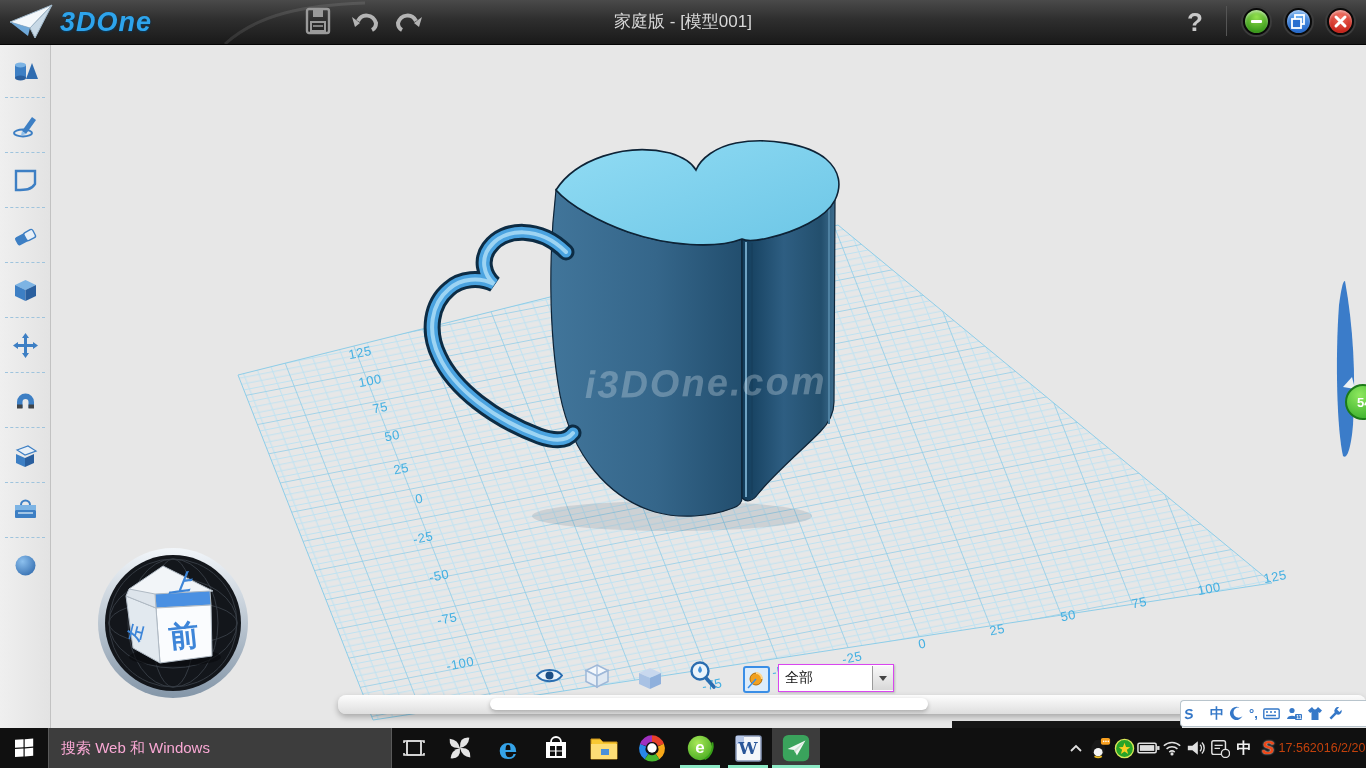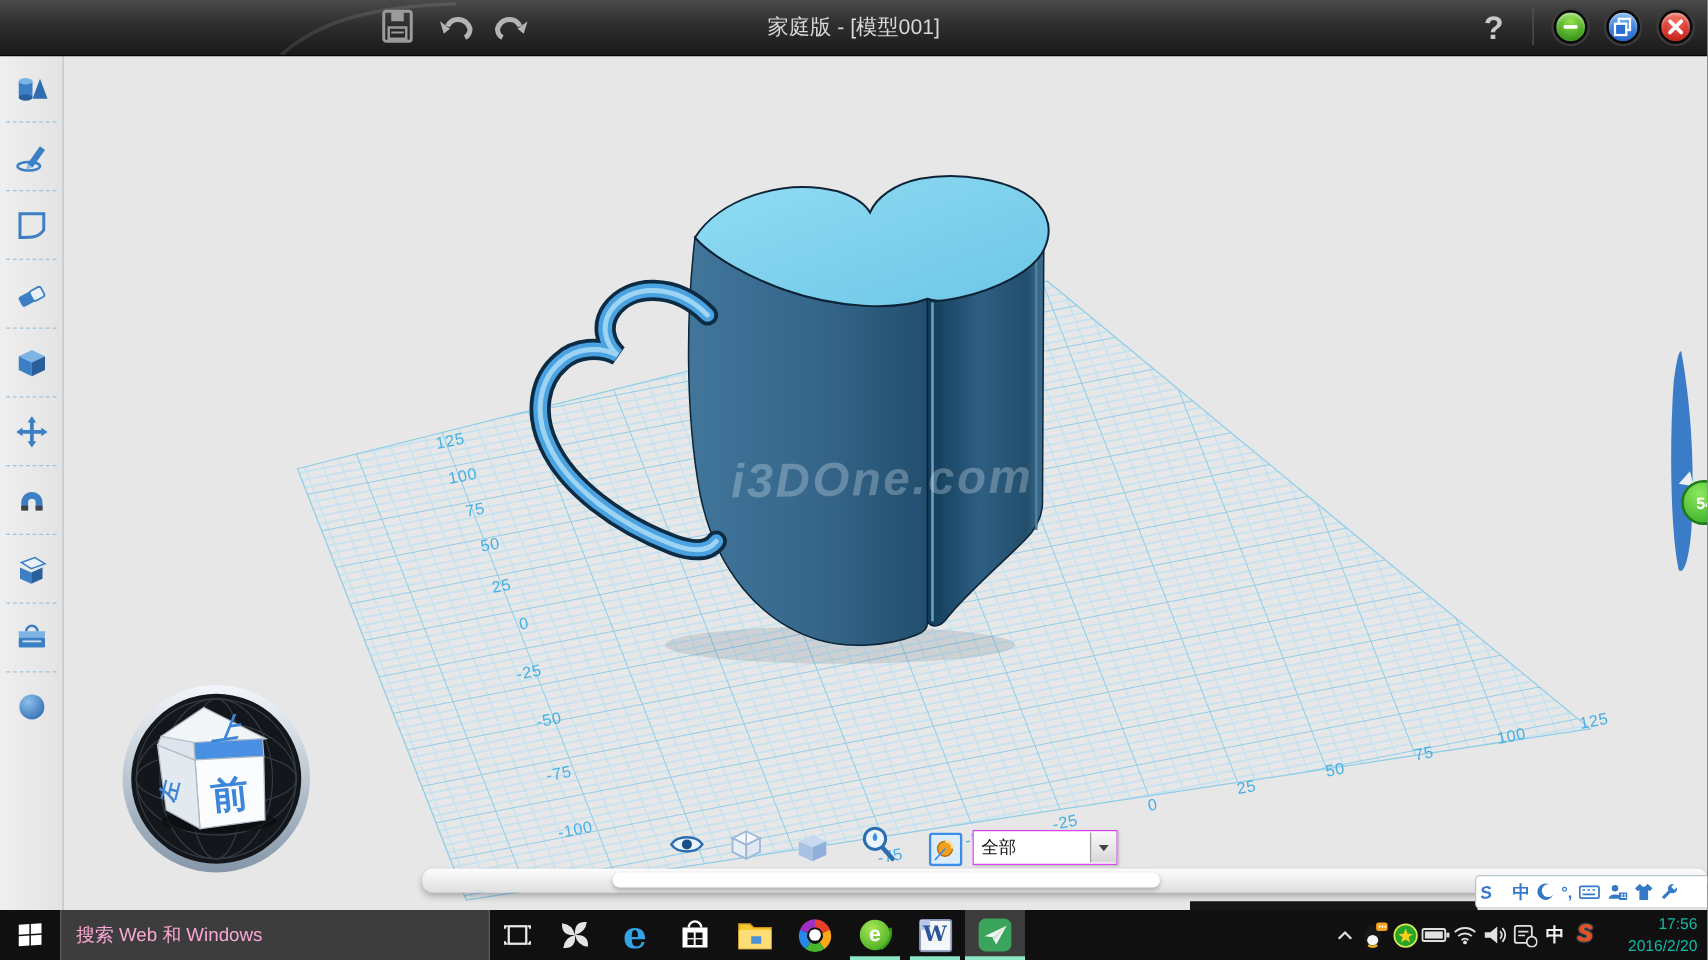--- a/index.html
+++ b/index.html
@@ -65,22 +65,22 @@
     background:none;border:none;cursor:pointer;}
   .tk-app.active{background:#3c3c3c;}
   .tk-app .runline{position:absolute;left:4px;right:4px;bottom:0;height:3px;background:#8ce8c4;}
   .tk-app.active .runline{left:0;right:0;}
   .letter{position:absolute;color:#fff;font-weight:bold;}
   .tray{margin-left:auto;display:flex;align-items:center;}
   .tray-ic{width:24px;height:40px;display:flex;align-items:center;justify-content:center;
     background:none;border:none;cursor:pointer;padding:0;}
   .tray-zh{color:#f2f2f2;font-size:15px;font-weight:bold;}
   .tray-s{color:#f04818;font-size:19px;font-weight:bold;font-style:italic;text-shadow:0 0 2px #fff;}
-  .clock{width:86px;padding-right:8px;text-align:right;color:#14b8a6;font-size:12.5px;line-height:1.45;
-    display:flex;flex-direction:column;justify-content:center;cursor:pointer;background:none;border:none;}
+  .clock{width:86px;padding-right:8px;text-align:right;color:#c2410c;font-size:12.5px;line-height:1.45;
+    display:flex;flex-direction:row;justify-content:center;cursor:pointer;background:none;border:none;}
 </style>
 </head>
 <body>
 
 <div id="app">
 
   <svg id="scene" width="1366" height="768" viewBox="0 0 1366 768">
     <defs>
       <pattern id="gridpat" width="25" height="25" patternUnits="userSpaceOnUse" patternTransform="matrix(2.8,-0.544,-0.456,-1.168,875,525)">
         <path d="M5,0V25 M10,0V25 M15,0V25 M20,0V25" stroke="#bfe2f1" stroke-width="0.36" fill="none"></path>
@@ -189,20 +189,28 @@
       <path d="M1343,387 L1352,377 L1355,389 Z" fill="#eef1f3"></path>
       <circle cx="1363" cy="402" r="17" fill="url(#badgeGrad)" stroke="#1c7a18" stroke-width="2"></circle>
       <text x="1357" y="407" font-size="13" font-weight="bold" fill="#fff">54</text>
     </g>
   </svg>
 
   <div class="titlebar">
     <svg class="tb-curve" width="1366" height="44">
       <path d="M225,44 C258,14 305,5 365,3" stroke="rgba(255,255,255,0.10)" stroke-width="3" fill="none"></path>
     </svg>
+    <div class="logo">
+      <svg width="46" height="40" viewBox="0 0 46 40">
+        <polygon points="2,20 44,3 22,26" fill="#f4f8fb" stroke="#9fb6c8" stroke-width="1"></polygon>
+        <polygon points="22,26 44,3 27,36" fill="#c8d9e6" stroke="#9fb6c8" stroke-width="1"></polygon>
+        <polygon points="2,20 22,26 20,34" fill="#6fa8d8"></polygon>
+      </svg>
+      <span class="logo-text">3DOne</span>
+    </div>
     <button class="tb-btn" style="left:300px;">
       <svg width="28" height="28" viewBox="0 0 28 28">
         <rect x="3" y="2" width="22" height="24" rx="2" fill="none" stroke="#9a9a9a" stroke-width="2.4"></rect>
         <rect x="9" y="2" width="10" height="8" fill="#9a9a9a"></rect>
         <rect x="7" y="15" width="14" height="9" fill="none" stroke="#9a9a9a" stroke-width="2"></rect>
         <line x1="9" y1="19" x2="19" y2="19" stroke="#9a9a9a" stroke-width="1.6"></line>
       </svg>
     </button>
     <button class="tb-btn" style="left:348px;">
       <svg width="30" height="26" viewBox="0 0 30 26">

